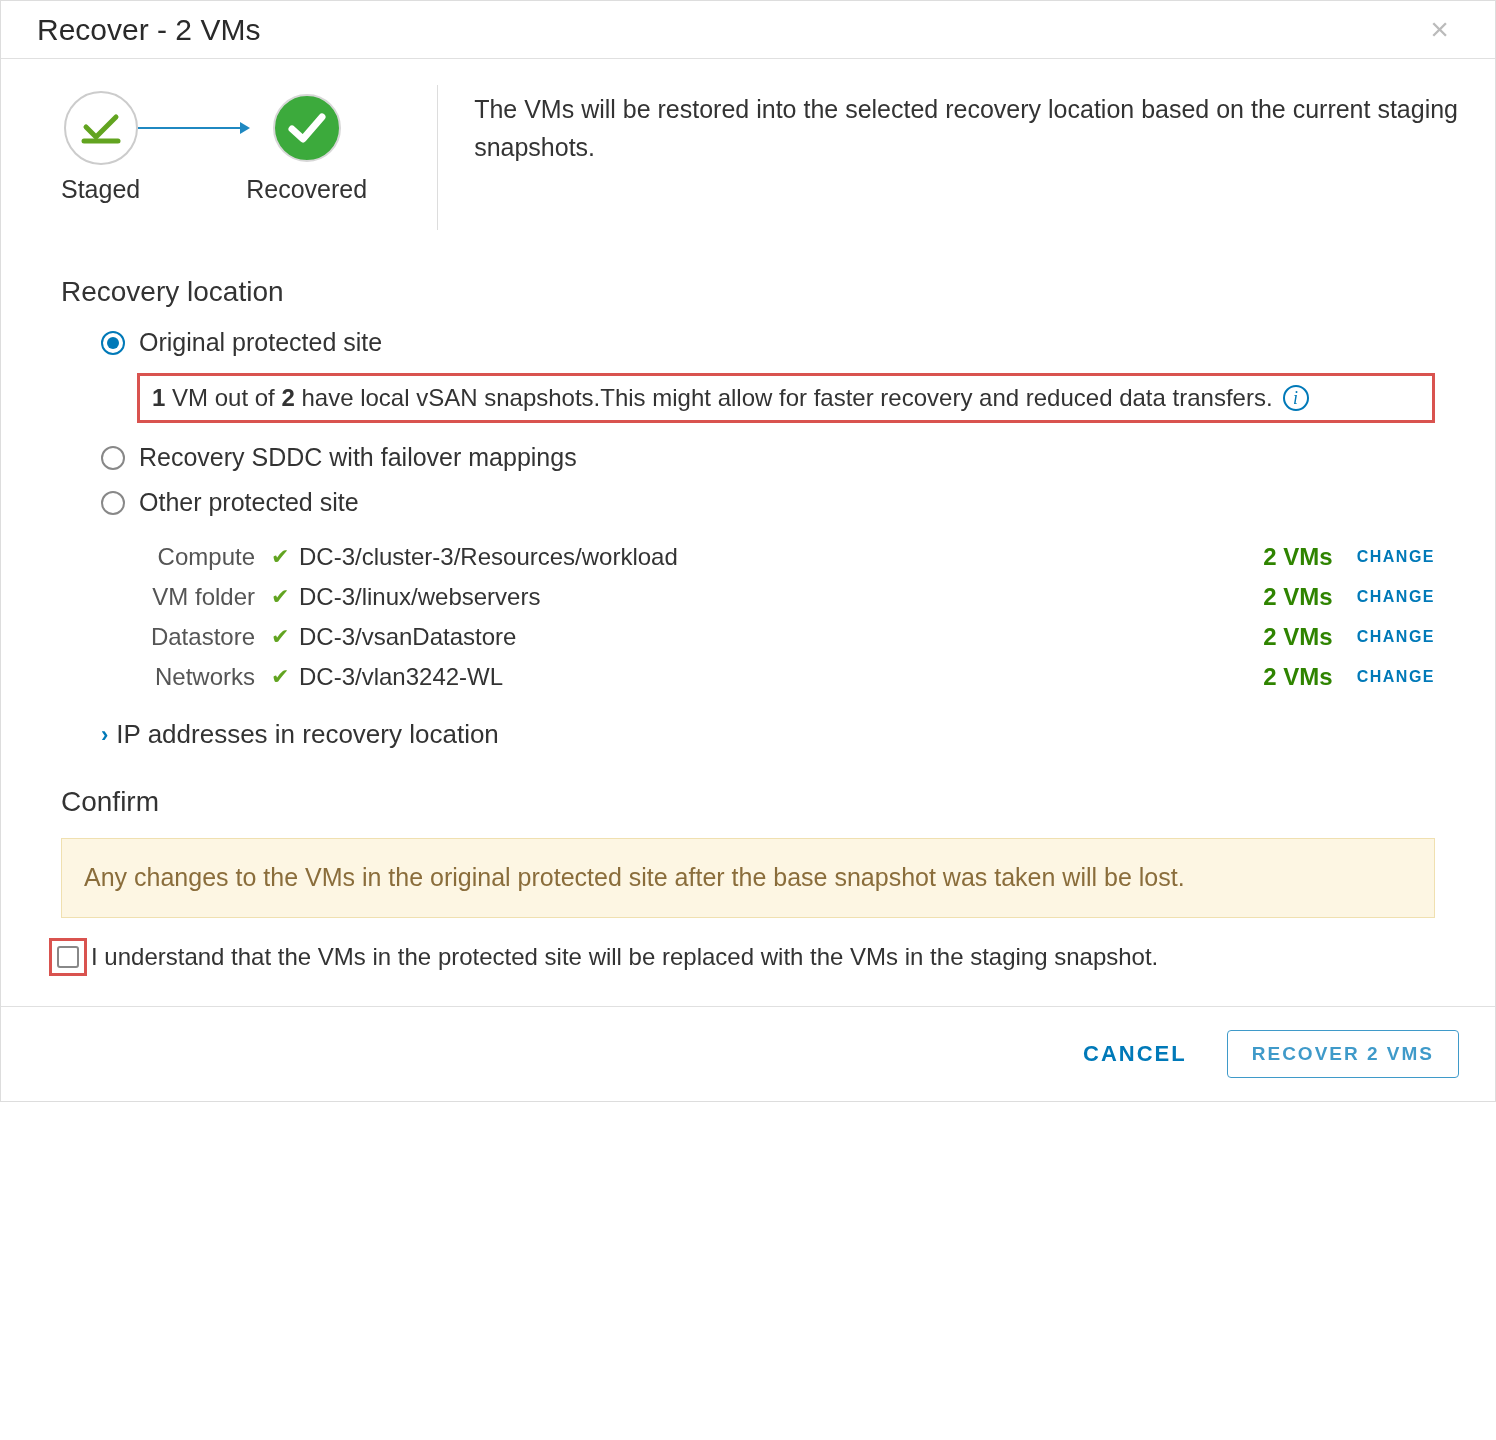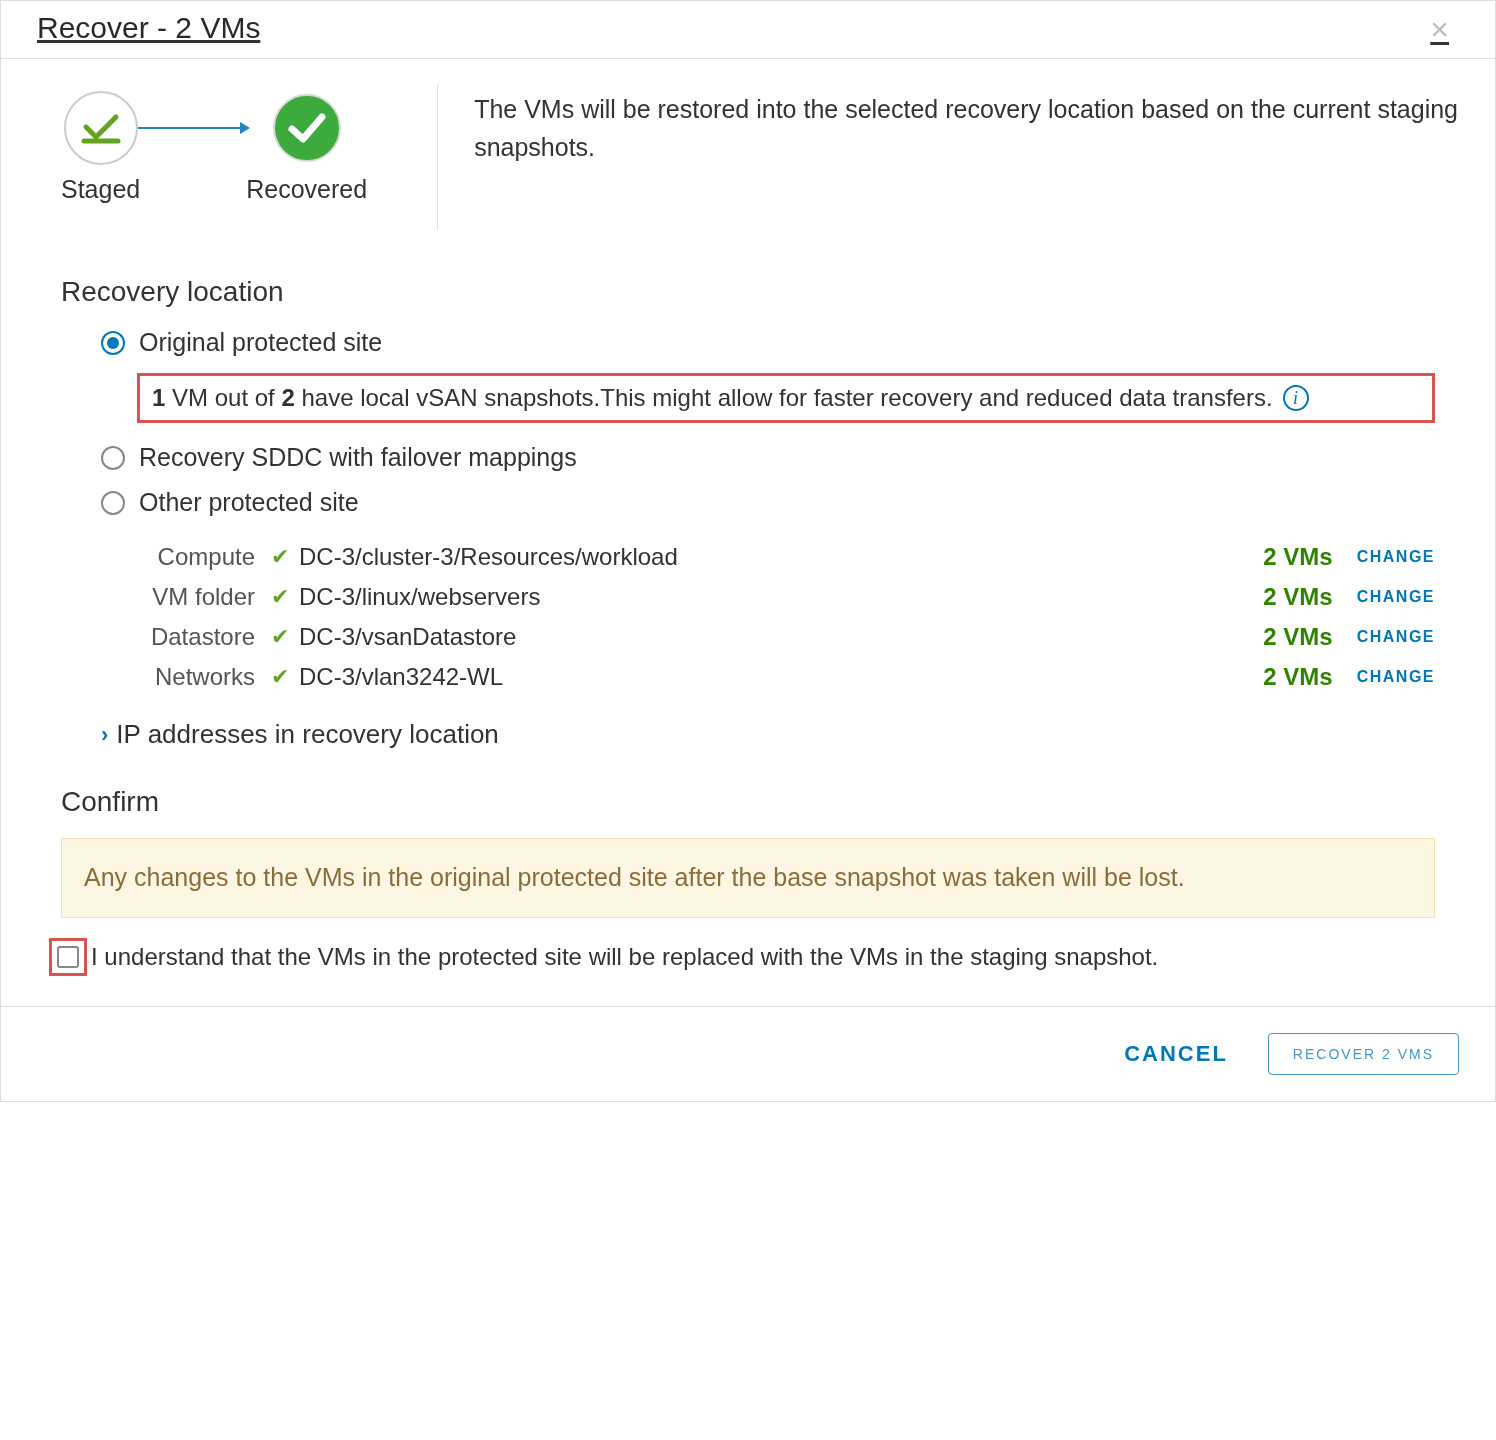--- a/index.html
+++ b/index.html
@@ -11,25 +11,24 @@
     height: 1440px;
     position: relative;
   }
   .modal {
     width: 1496px;
     border: 1px solid #ddd;
     background: #fff;
   }
   .modal-header {
     display: flex;
-    align-items: flex-start;
+    align-items: center;
     justify-content: space-between;
     padding: 10px 36px;
     border-bottom: 1px solid #e0e0e0;
-    text-decoration: underline;
   }
   .modal-title {
     font-size: 30px;
     color: #2a2a2a;
     font-weight: 400;
   }
   .close-x {
     font-size: 32px;
     color: #bbb;
     cursor: pointer;
@@ -264,23 +263,23 @@
   }
   .btn-flat {
     font-size: 22px;
     color: #0079b8;
     font-weight: 600;
     letter-spacing: 2px;
     cursor: pointer;
     padding: 12px 18px;
   }
   .btn-outline {
-    font-size: 14px;
+    font-size: 19px;
     color: #0079b8;
-    font-weight: 400;
+    font-weight: 700;
     letter-spacing: 2px;
     border: 1.5px solid #0079b8;
     padding: 12px 24px;
     border-radius: 4px;
     cursor: pointer;
     opacity: 0.75;
   }
 </style>
 </head>
 <body>

